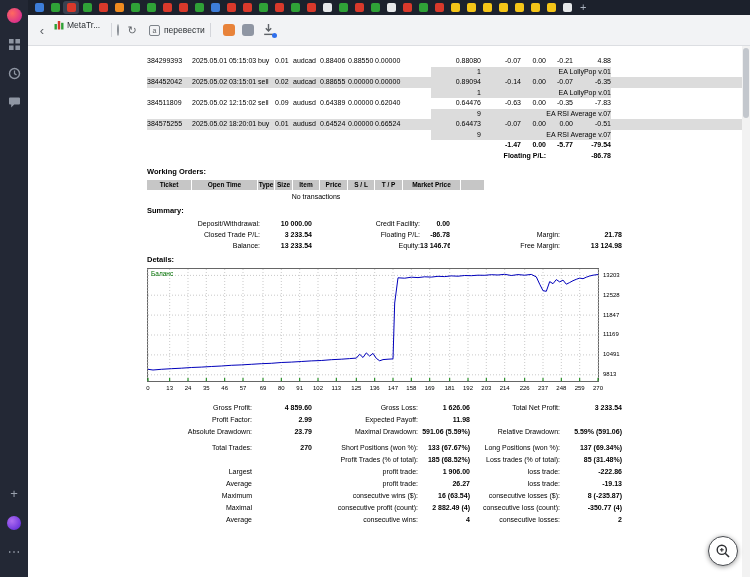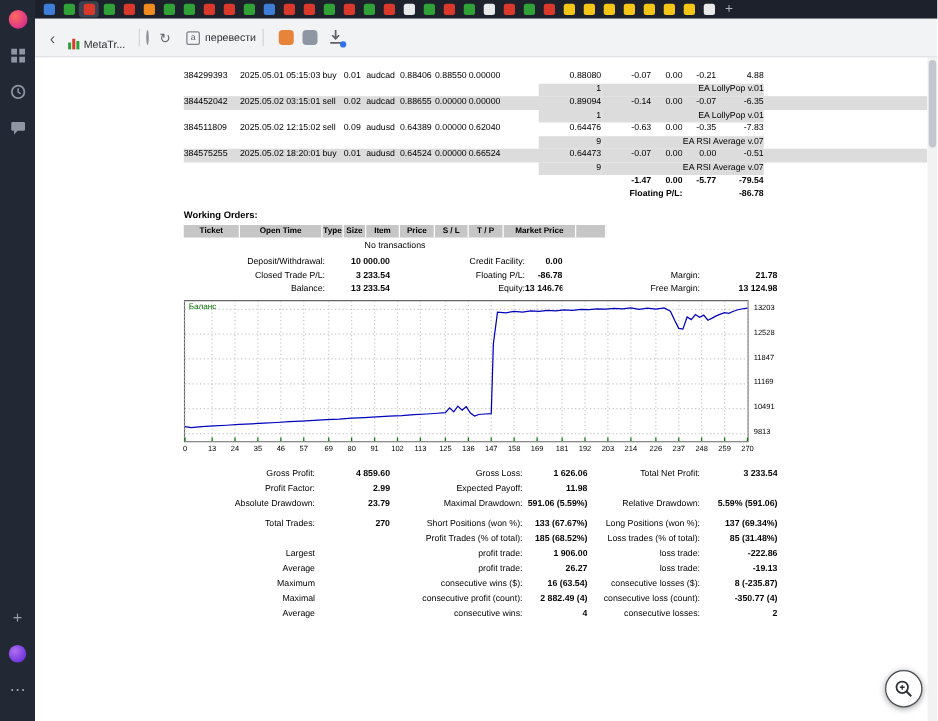--- a/index.html
+++ b/index.html
@@ -23,21 +23,21 @@
   .alice{width:15px;height:15px;border-radius:50%;background:radial-gradient(circle at 35% 35%,#ff6a5e,#d82f8d 75%)}
   .spaces{width:14px;height:14px;border-radius:50%;background:radial-gradient(circle at 35% 35%,#b06ef0,#6d35dd 75%)}
   .sb-txt{color:#9aa1ad;font-size:13px;line-height:14px}
   .sb-bottom{margin-top:auto;display:flex;flex-direction:column;align-items:center}
 
   
   .toolbar{position:absolute;left:28px;top:15px;width:722px;height:31px;background:#f2f3f5;
     border-bottom:1px solid #dcdee2;display:flex;align-items:center;font-size:9px;color:#333}
   .tb-ic{color:#5f6368;text-align:center}
   .back{font-size:13px;margin-left:8px;width:12px}
-  .chip{display:flex;align-items:flex-end;margin-left:6px;width:52px;height:20px;overflow:hidden}
+  .chip{display:flex;align-items:flex-start;margin-left:6px;width:52px;height:20px;overflow:hidden}
   .chip .lbl{font-size:8.5px;color:#2b2f33;margin-left:3px;white-space:nowrap}
   .vdiv{width:1px;height:14px;background:#d3d5da;margin:0 5px}
   .ring{width:11px;height:11px;border:1.4px solid #8a8f96;border-radius:50%}
   .refresh{font-size:11px;width:14px;margin-left:6px}
   .abar{display:flex;align-items:center;width:450px;height:21px;background:#fff;border:1px solid #e4e5e9;
     border-radius:11px;margin-left:8px;padding:0 7px}
   .doc{width:7px;height:9px;border:1px solid #7d838a;border-radius:1px;position:relative;flex:0 0 auto}
   .doc::after{content:"";position:absolute;left:1px;top:2px;width:3px;height:1px;background:#7d838a;box-shadow:0 2px 0 #7d838a}
   .url{font-size:8.5px;color:#202124;white-space:nowrap;overflow:hidden;text-overflow:ellipsis;margin:0 6px;flex:1}
   .star{font-size:10px;color:#98a0a8;flex:0 0 auto}
@@ -366,20 +366,21 @@
           <div class="cell" style="width: 18px;">Size</div>
           <div class="cell" style="width: 27px;">Item</div>
           <div class="cell" style="width: 28px;">Price</div>
           <div class="cell" style="width: 27px;">S / L</div>
           <div class="cell" style="width: 28px;">T / P</div>
           <div class="cell" style="width: 58px;">Market Price</div>
           <div class="cell" style="width: 24px;"></div>
         </div>
       <div class="wo-empty">No transactions</div>
 
+      <div class="sec-title sm">Summary:</div>
       <div id="summary">
           <div class="srow">
             <div class="cell r" style="width: 113px;">Deposit/Withdrawal:</div>
             <div class="cell r bold" style="width: 52px;">10 000.00</div>
             <div class="cell r" style="width: 108px;">Credit Facility:</div>
             <div class="cell r bold" style="width: 30px;">0.00</div>
             <div class="cell r" style="width: 110px;"></div>
             <div class="cell r bold" style="width: 62px;"></div>
           </div>
           <div class="srow">
@@ -393,20 +394,21 @@
           <div class="srow">
             <div class="cell r" style="width: 113px;">Balance:</div>
             <div class="cell r bold" style="width: 52px;">13 233.54</div>
             <div class="cell r" style="width: 108px;">Equity:</div>
             <div class="cell r bold" style="width: 30px;">13 146.76</div>
             <div class="cell r" style="width: 110px;">Free Margin:</div>
             <div class="cell r bold" style="width: 62px;">13 124.98</div>
           </div>
         </div>
 
+      <div class="sec-title sm">Details:</div>
 
       <div class="chartwrap">
         <svg id="chart-svg" width="452" height="114" viewBox="0 0 452 114">
             <rect x="0.5" y="0.5" width="451" height="113" fill="#ffffff" stroke="#666666"></rect>
             <line x1="1" y1="7.4" x2="451" y2="7.4" stroke="#c9c9c9" stroke-dasharray="1,2"></line>
             <line x1="1" y1="27.2" x2="451" y2="27.2" stroke="#c9c9c9" stroke-dasharray="1,2"></line>
             <line x1="1" y1="47.1" x2="451" y2="47.1" stroke="#c9c9c9" stroke-dasharray="1,2"></line>
             <line x1="1" y1="67.0" x2="451" y2="67.0" stroke="#c9c9c9" stroke-dasharray="1,2"></line>
             <line x1="1" y1="86.9" x2="451" y2="86.9" stroke="#c9c9c9" stroke-dasharray="1,2"></line>
             <line x1="1" y1="106.8" x2="451" y2="106.8" stroke="#c9c9c9" stroke-dasharray="1,2"></line>

